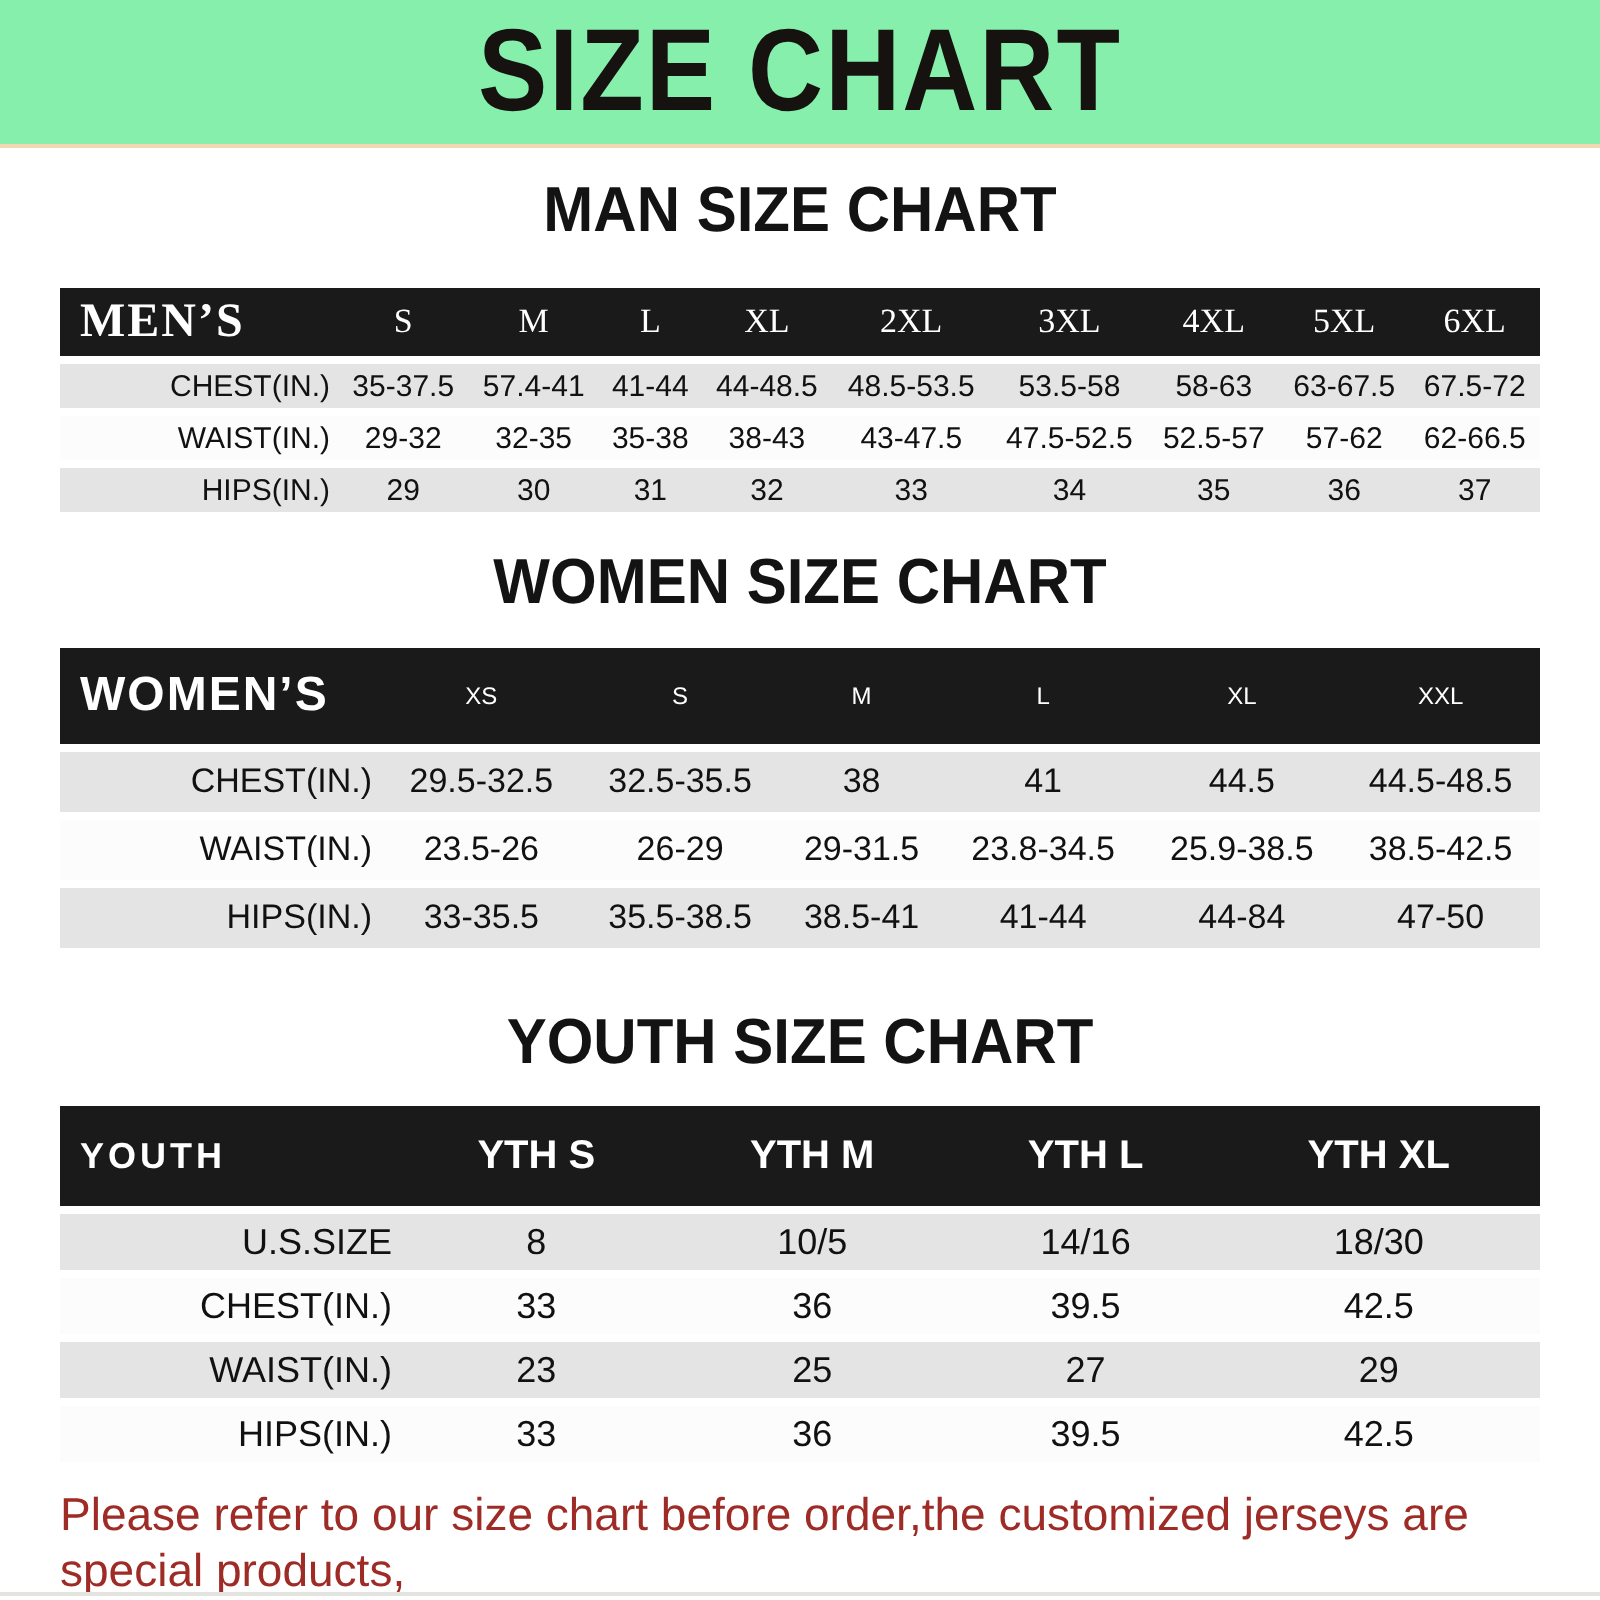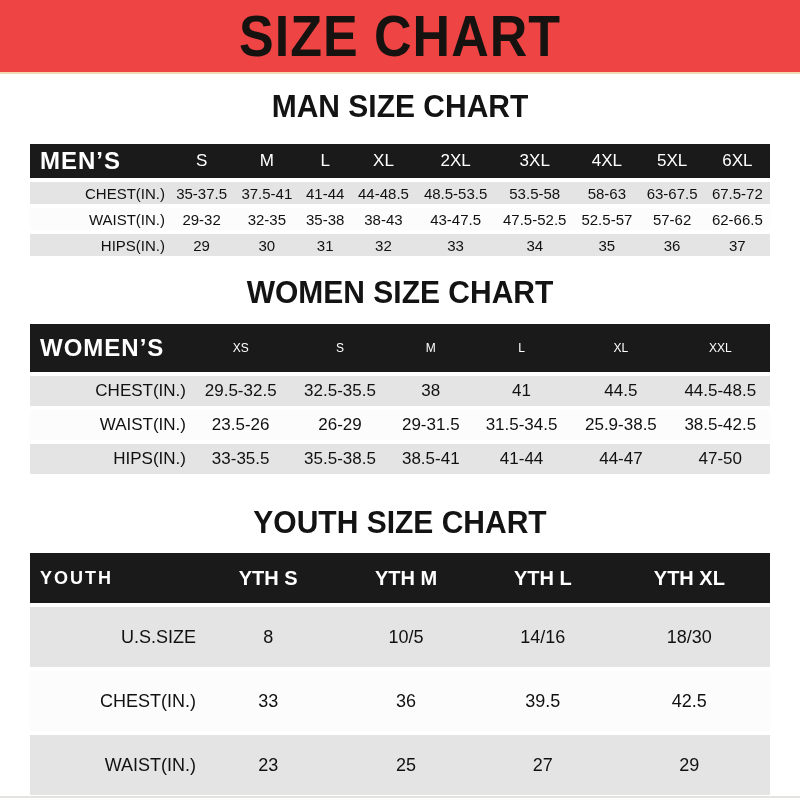--- a/index.html
+++ b/index.html
@@ -11,21 +11,21 @@
     overflow: hidden;
   }
   .page { position: relative; width: 800px; height: 800px; }
   .page::after {
     content: ""; position: absolute; left: 0; right: 0; bottom: 2px;
     height: 2px; background: #e3e3e0;
   }
 
   
   .banner {
-    height: 72px; background: #ef4444;
+    height: 72px; background: #86efac;
     display: flex; align-items: center; justify-content: center;
     border-bottom: 2px solid #f2d9b4;
   }
   .banner-title {
     display: inline-block;
     font-size: 52px; font-weight: bold; letter-spacing: 1px;
     color: #151210; transform: scaleY(1.12);
     white-space: nowrap;
   }
 
@@ -53,35 +53,35 @@
     text-align: left; font-weight: bold; padding-left: 10px;
     letter-spacing: 1px;
   }
   table.size-table tbody tr.row-gray  th, table.size-table tbody tr.row-gray  td { background: #E4E4E4; }
   table.size-table tbody tr.row-white th, table.size-table tbody tr.row-white td { background: #FCFCFC; }
   table.size-table tbody th.rowlabel { font-weight: normal; text-align: right; white-space: nowrap; }
   table.size-table tbody td { text-align: center; white-space: nowrap; }
 
   
   table.men { margin-top: 16px; }
-  table.men thead th { height: 32px; font-size: 17px; }
+  table.men thead th { height: 32px; font-size: 17px; font-family: Liberation Serif, serif; }
   table.men thead th.corner { font-size: 24px; width: 128px; }
   table.men tbody th, table.men tbody td { height: 22px; font-size: 15px; padding: 0 4px; }
 
   
   table.women { margin-top: 10px; }
   table.women thead th { height: 46px; font-size: 12px; }
   table.women thead th.corner { font-size: 24px; width: 150px; }
   table.women tbody th, table.women tbody td { height: 30px; font-size: 17px; padding: 0 5px; }
 
   
   table.youth { margin-top: 9px; }
   table.youth thead th { height: 48px; font-size: 20px; font-weight: bold; }
   table.youth thead th.corner { font-size: 18px; width: 160px; letter-spacing: 2px; }
-  table.youth tbody th, table.youth tbody td { height: 28px; font-size: 18px; padding: 16px 5px; }
+  table.youth tbody th, table.youth tbody td { height: 28px; font-size: 18px; padding: 0 5px; }
 
   
   .footer-note {
     margin: 8px 0 0 0; padding: 0 12px 0 30px;
     font-size: 23px; line-height: 28px;
     color: #9E2B26;
   }
   .footer-note p { margin: 0; }
 </style>
 </head>
@@ -106,21 +106,21 @@
           <th>3XL</th>
           <th>4XL</th>
           <th>5XL</th>
           <th>6XL</th>
         </tr>
       </thead>
       <tbody>
         <tr class="row-gray">
           <th class="rowlabel">CHEST(IN.)</th>
           <td>35-37.5</td>
-          <td>37.5-41</td>
+          <td>57.4-41</td>
           <td>41-44</td>
           <td>44-48.5</td>
           <td>48.5-53.5</td>
           <td>53.5-58</td>
           <td>58-63</td>
           <td>63-67.5</td>
           <td>67.5-72</td>
         </tr>
         <tr class="row-white">
           <th class="rowlabel">WAIST(IN.)</th>
@@ -170,31 +170,31 @@
           <td>38</td>
           <td>41</td>
           <td>44.5</td>
           <td>44.5-48.5</td>
         </tr>
         <tr class="row-white">
           <th class="rowlabel">WAIST(IN.)</th>
           <td>23.5-26</td>
           <td>26-29</td>
           <td>29-31.5</td>
-          <td>31.5-34.5</td>
+          <td>23.8-34.5</td>
           <td>25.9-38.5</td>
           <td>38.5-42.5</td>
         </tr>
         <tr class="row-gray">
           <th class="rowlabel">HIPS(IN.)</th>
           <td>33-35.5</td>
           <td>35.5-38.5</td>
           <td>38.5-41</td>
           <td>41-44</td>
-          <td>44-47</td>
+          <td>44-84</td>
           <td>47-50</td>
         </tr>
       </tbody>
     </table>
 
   <h2 class="section-heading heading-youth">YOUTH SIZE CHART</h2>
   <table class="size-table youth">
       <thead>
         <tr>
           <th class="corner">YOUTH</th>
@@ -230,16 +230,17 @@
           <th class="rowlabel">HIPS(IN.)</th>
           <td>33</td>
           <td>36</td>
           <td>39.5</td>
           <td>42.5</td>
         </tr>
       </tbody>
     </table>
 
   <div class="footer-note">
+    <p>Please refer to our size chart before order,the customized jerseys are special products,</p>
     <p>we don't accept cancel, change, teturn or refund after order has been placed!</p>
   </div>
 
 </div>
 
 </body></html>

